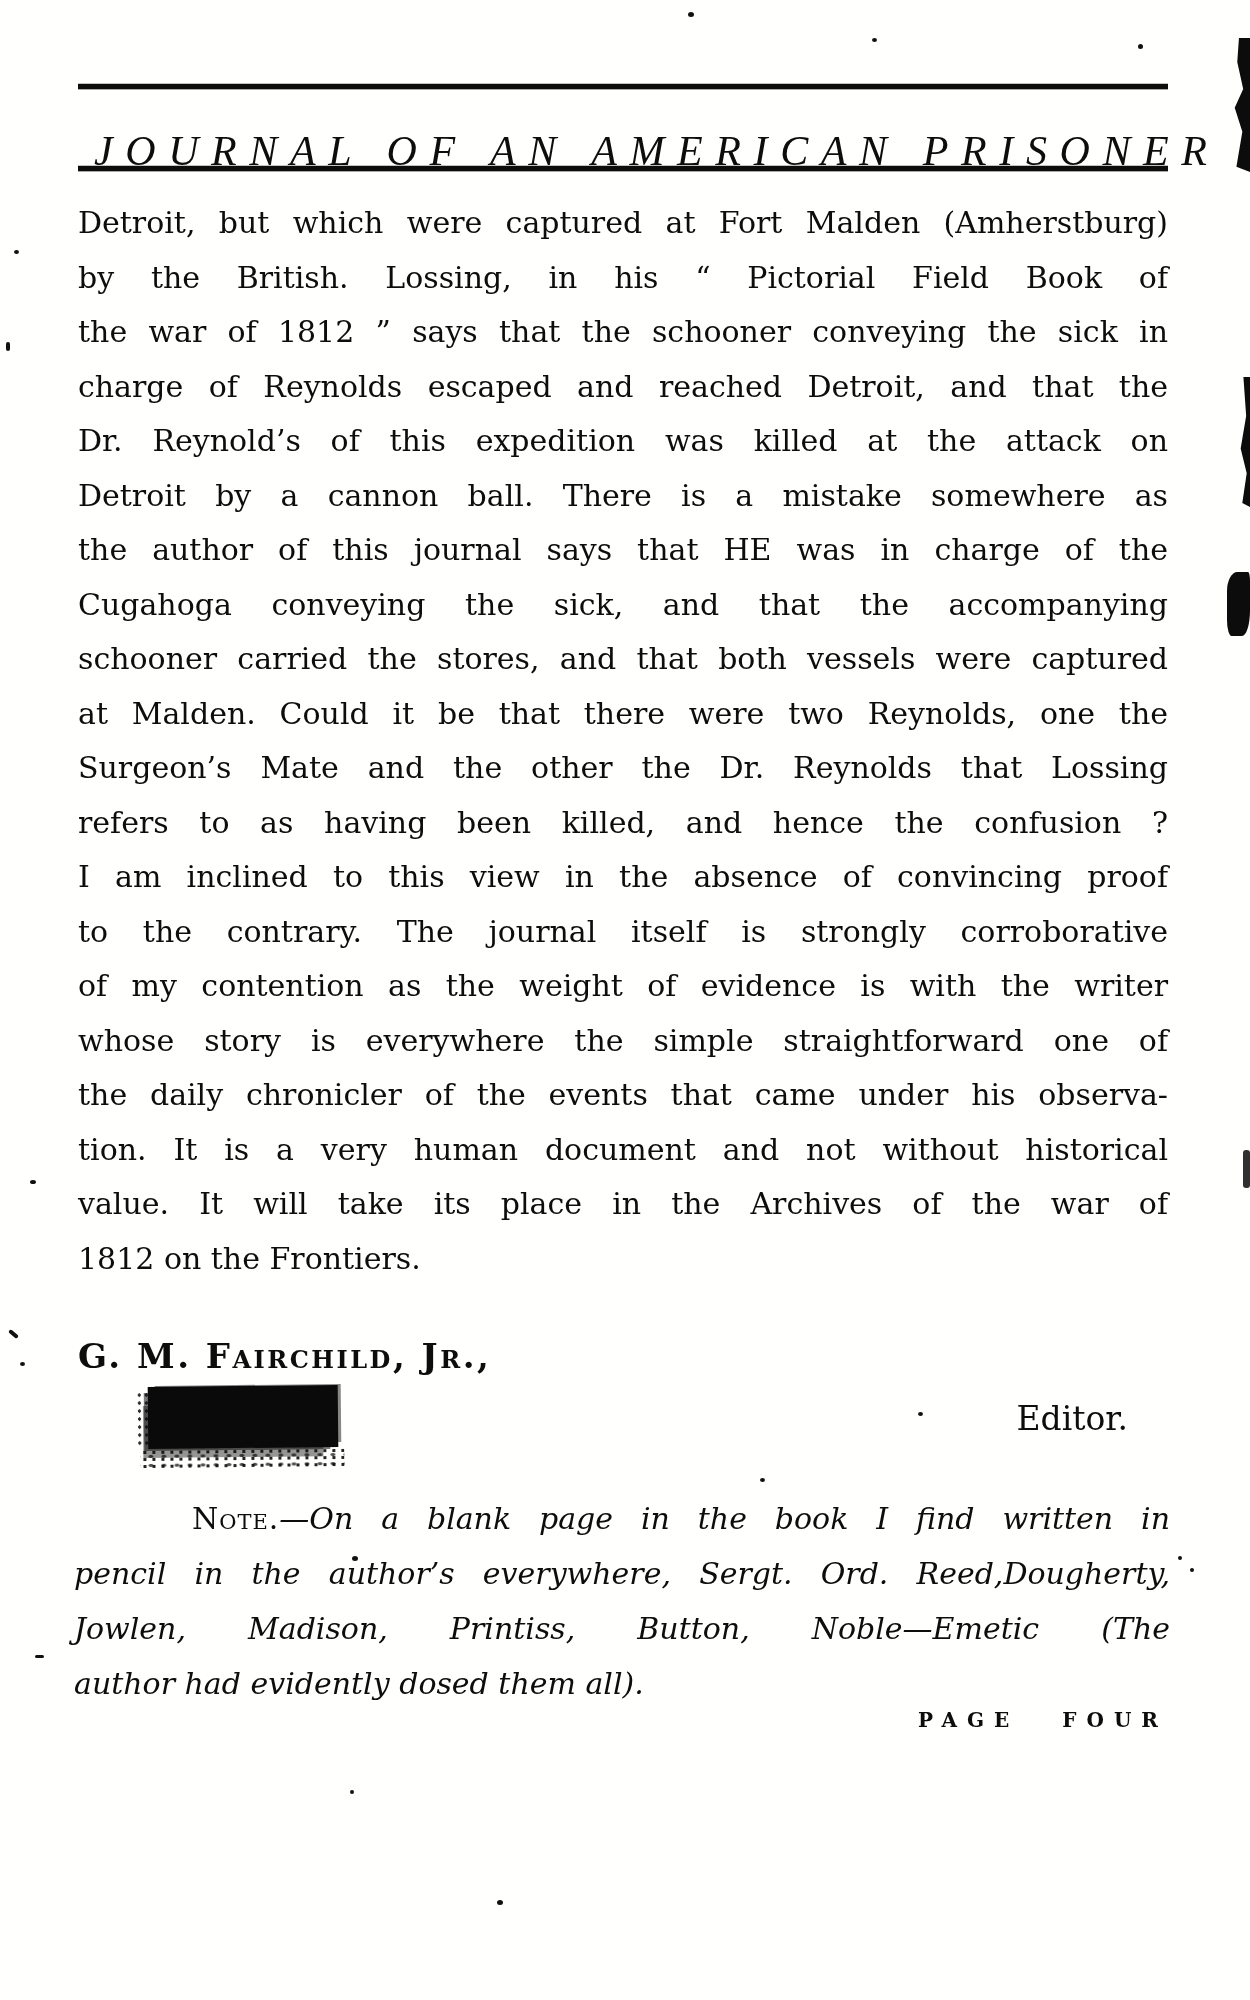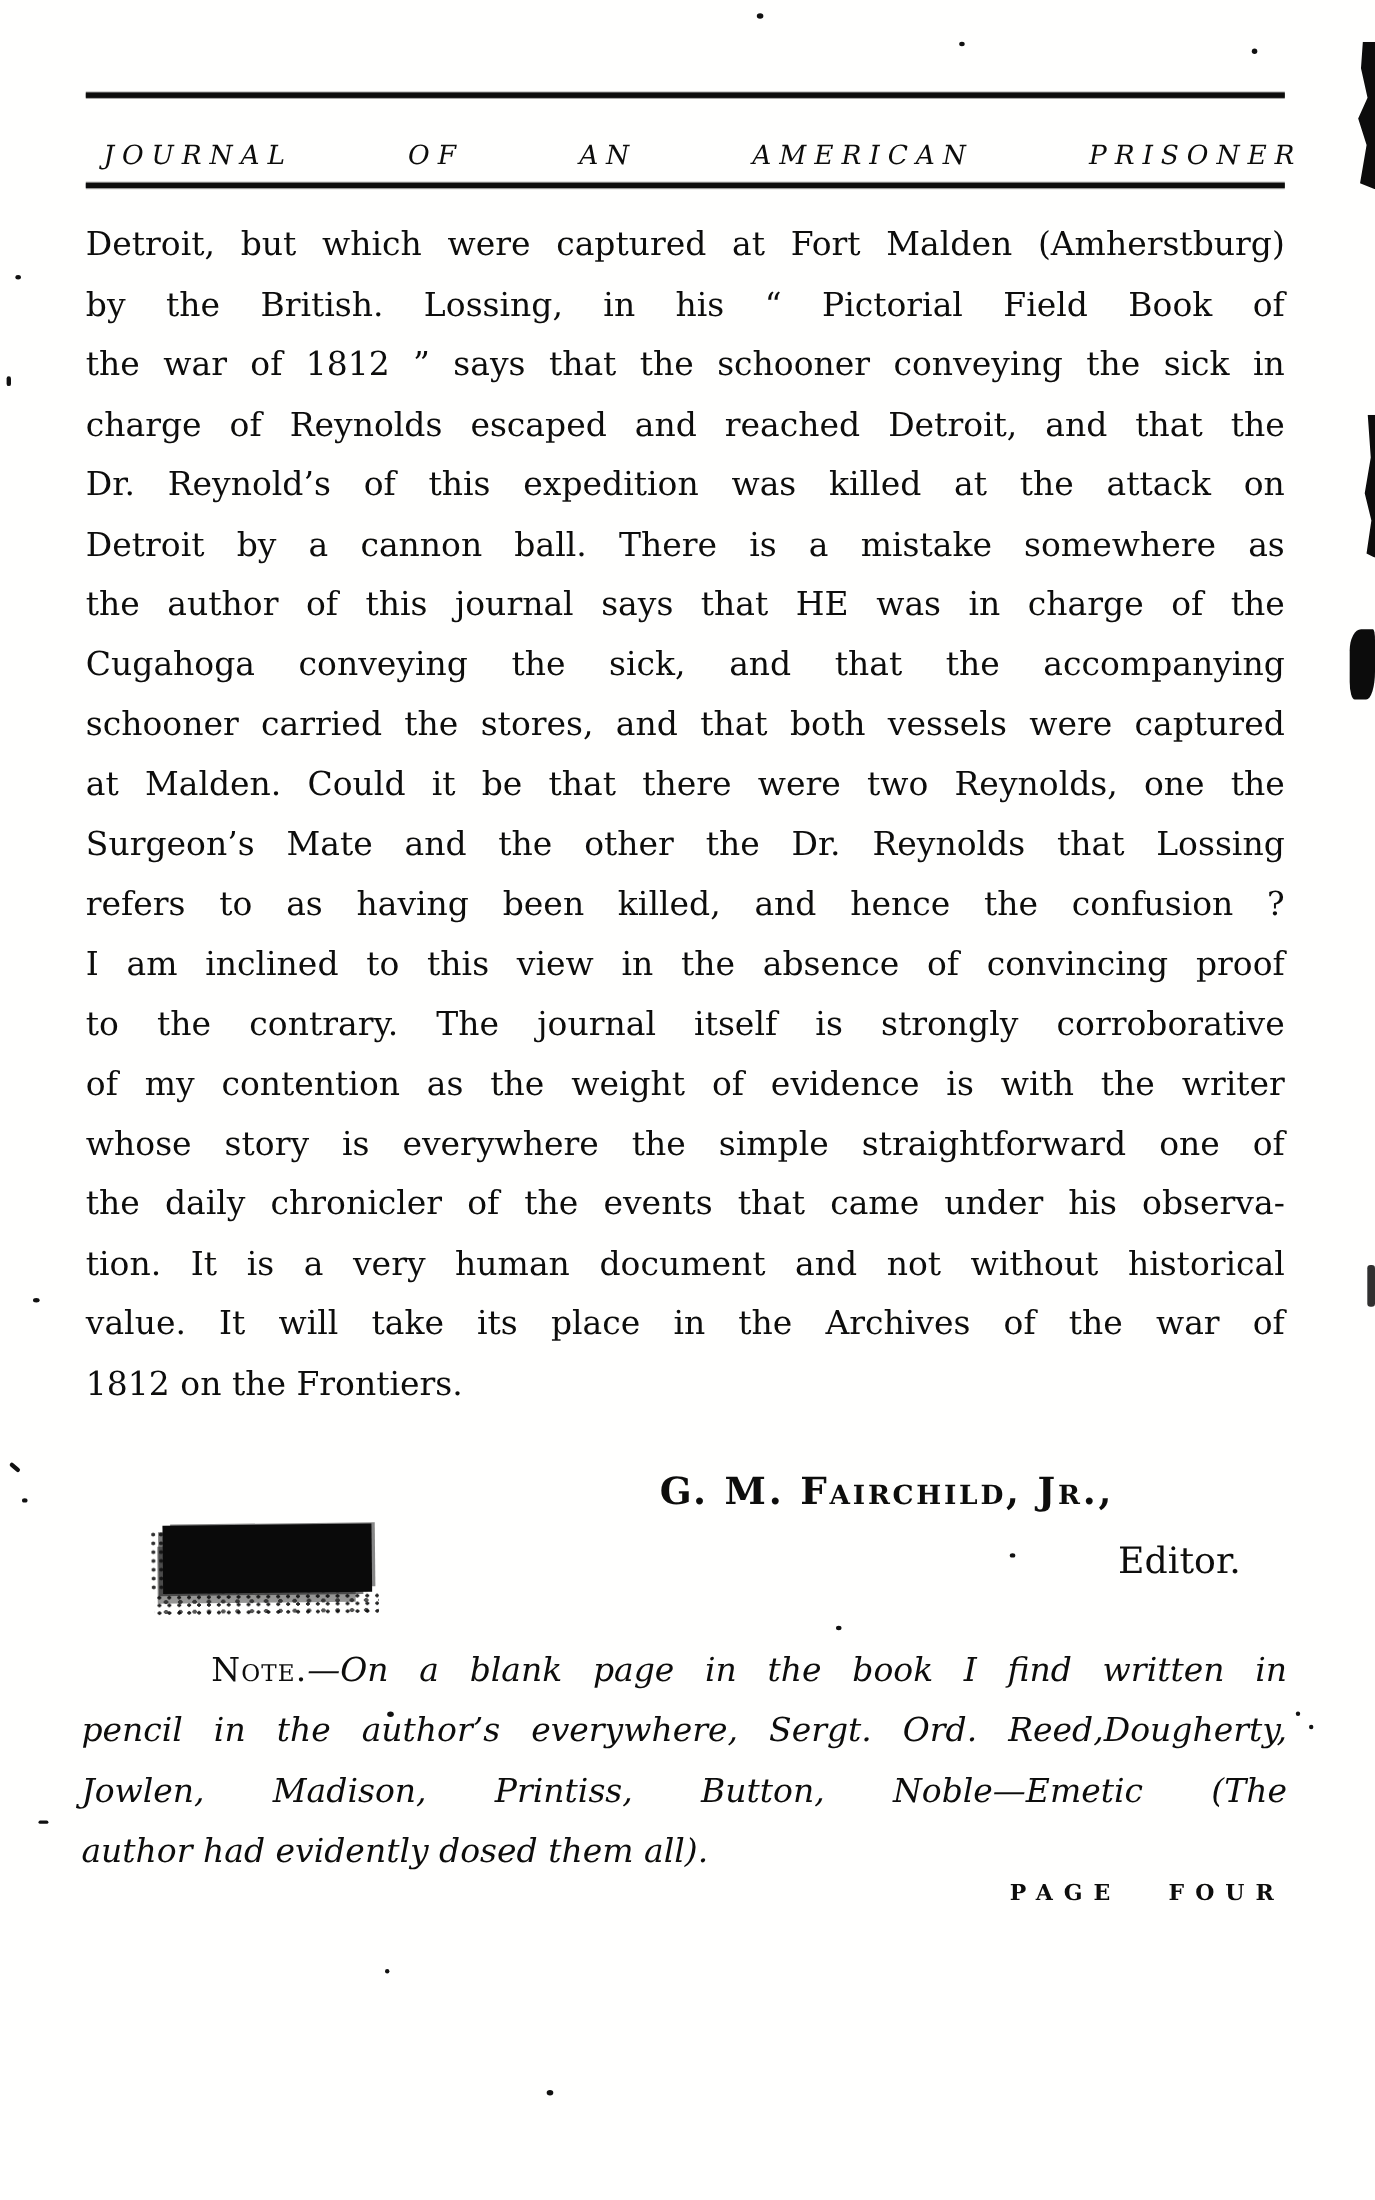--- a/index.html
+++ b/index.html
@@ -13,34 +13,35 @@
   }
   .column{position:absolute;left:78px;top:0;width:1090px;height:100%;}
 
   .rule{position:absolute;left:0;width:100%;height:5px;background:#0d0d0c;
         box-shadow:0 1px 0 rgba(10,10,10,.35), 0 -1px 0 rgba(10,10,10,.25);}
   .rule-top{top:84px;}
   .rule-bottom{top:166px;}
 
   .running-head{
     position:absolute;top:111px;left:0;width:100%;margin:16px;
-    font-size:24px;font-weight:normal;font-style:italic;
+    font-size:42px;font-weight:normal;font-style:italic;
     letter-spacing:0.30em;
     text-align:justify;text-align-last:justify;
     white-space:nowrap;
+    font-family:Liberation Serif, serif;
   }
 
   .body-text{position:absolute;top:196px;left:0;width:100%;
     font-size:30px;line-height:54.5px;}
   .bline{text-align:justify;text-align-last:justify;}
   .last-line{text-align-last:left;}
 
   .sig-name{
     position:absolute;top:1336px;left:0;right:155px;
-    text-align:right;font-variant:small-caps;font-weight:bold;
+    font-variant:small-caps;font-weight:bold;
     font-size:34px;letter-spacing:2.5px;
   }
   .sig-role{
     position:absolute;top:1399px;left:0;right:40px;
     text-align:right;font-size:33px;
   }
 
   .note{position:absolute;top:1491px;left:-4px;width:1096px;
     font-style:italic;font-size:30px;line-height:55px;}
   .note-first{padding-left:118px;}

